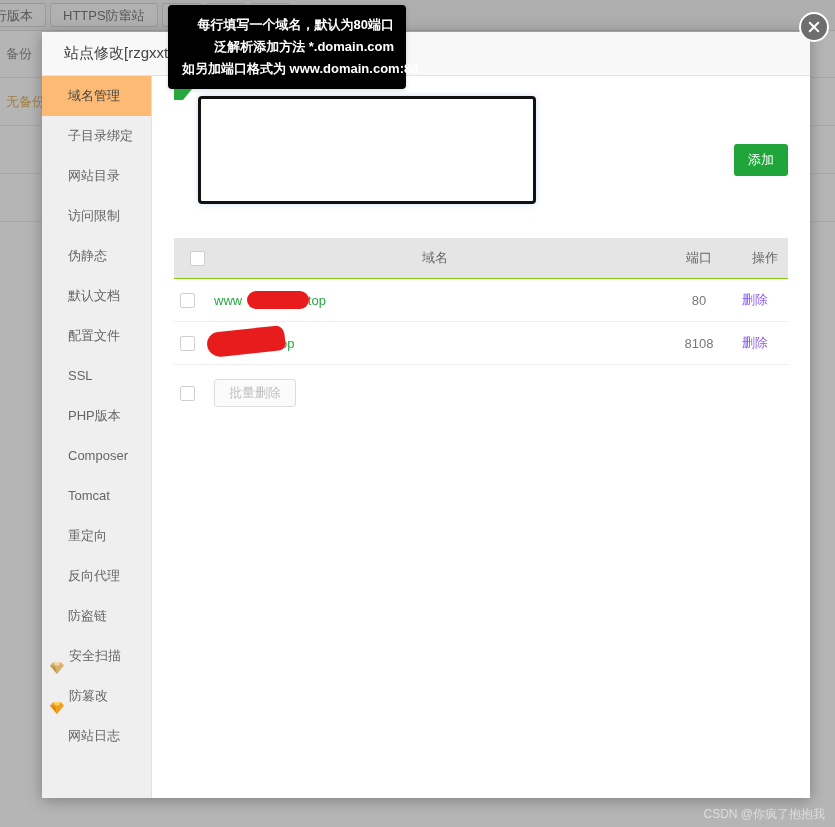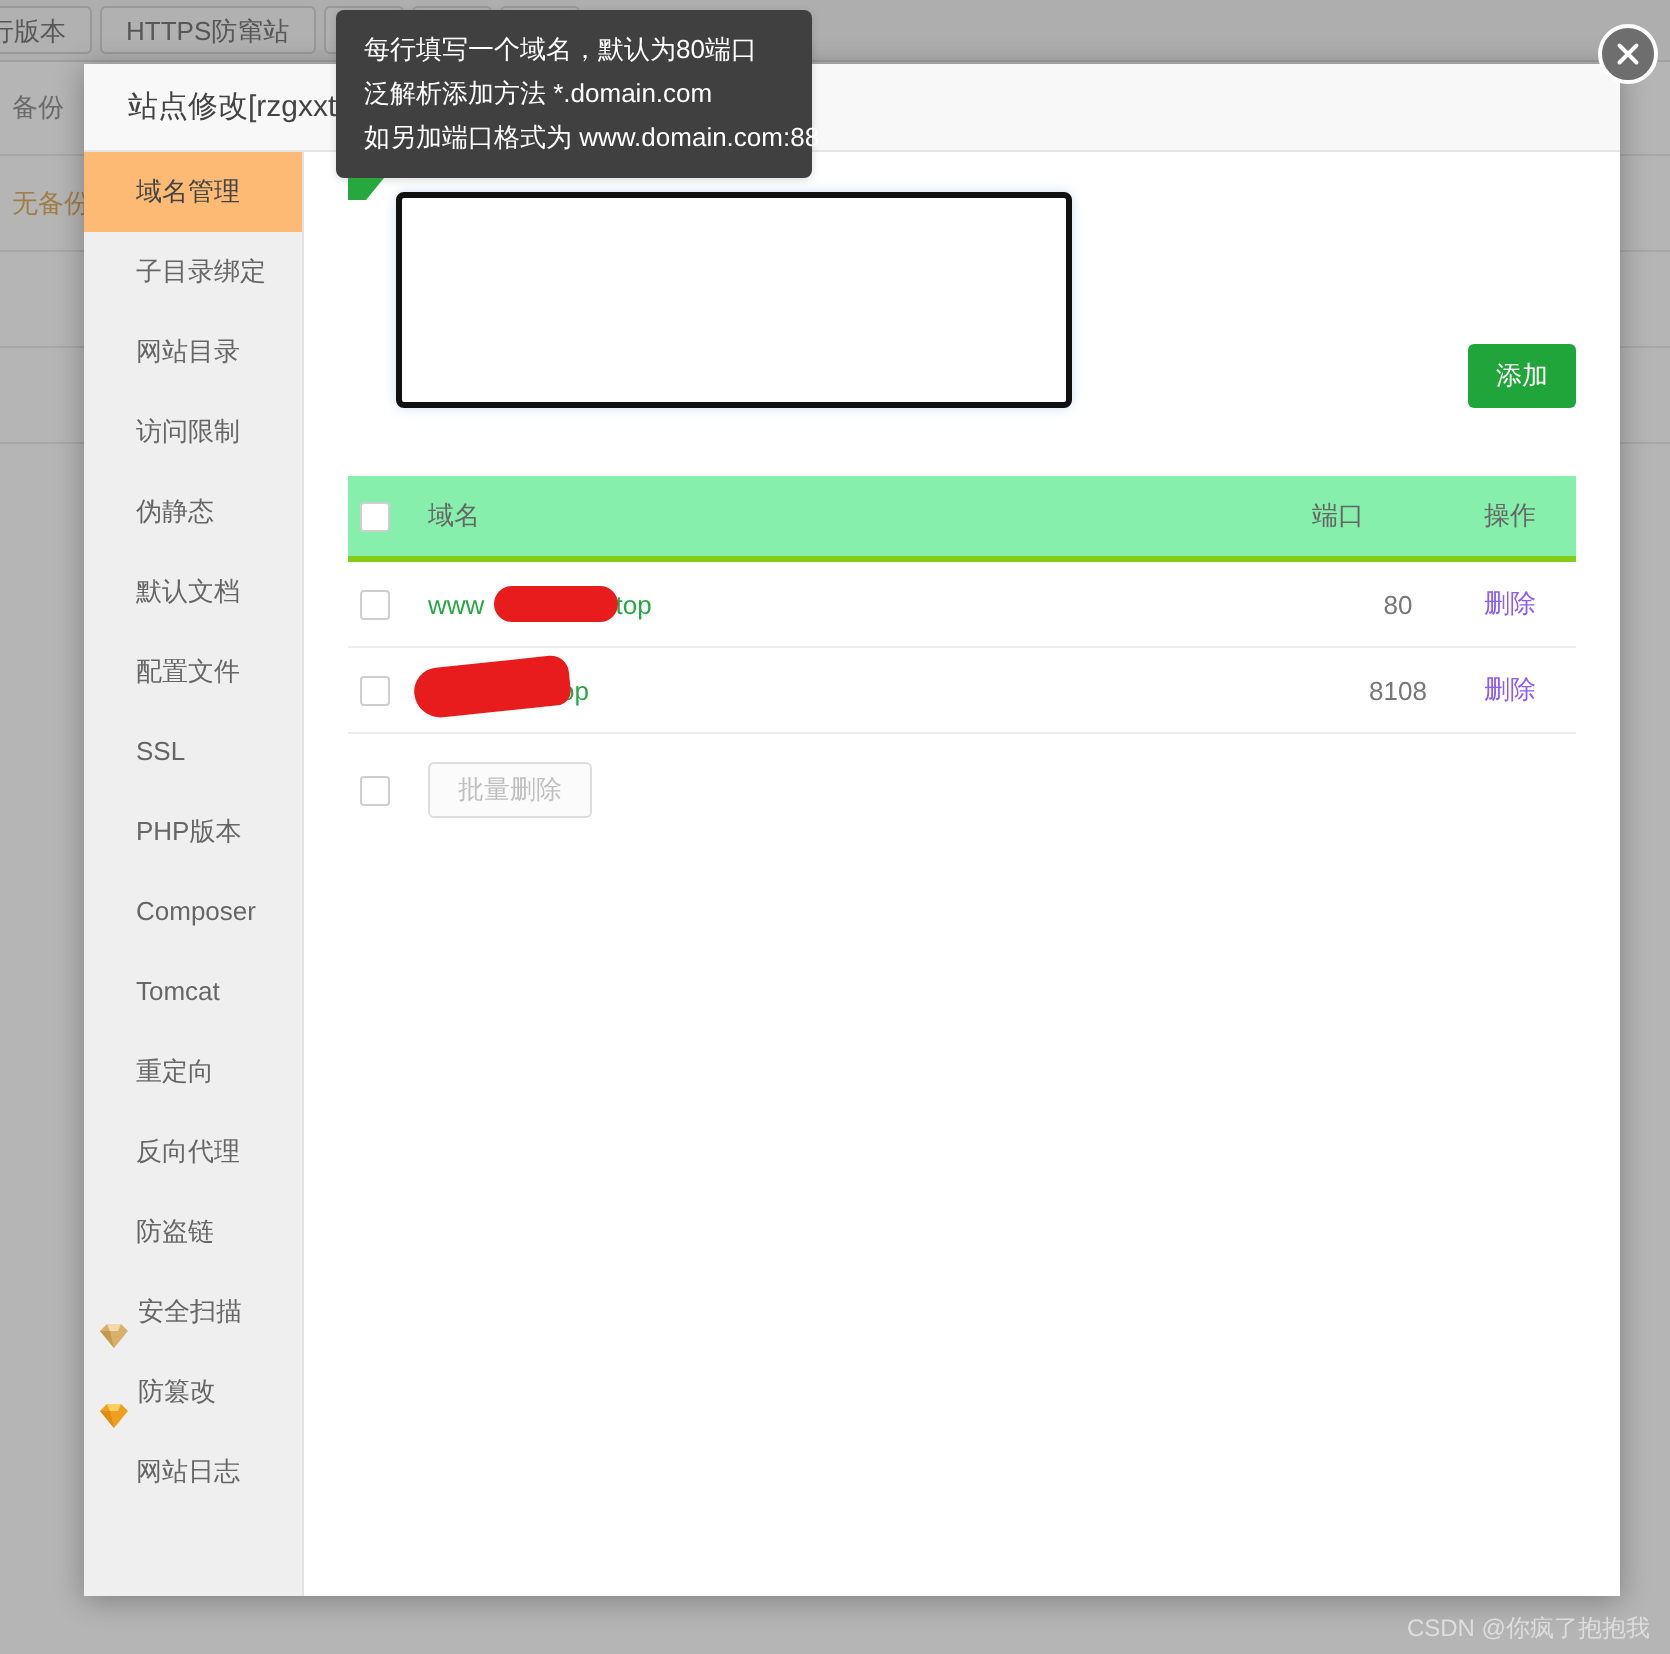--- a/index.html
+++ b/index.html
@@ -133,21 +133,21 @@
   #modal-main {
     flex: 1;
     background: #ffffff;
     position: relative;
     padding: 20px 22px 0 22px;
     box-sizing: border-box;
   }
 
   #input-row {
     display: flex;
-    align-items: flex-end;
+    align-items: center;
     justify-content: space-between;
     margin-left: 24px;
   }
   #domain-textarea {
     width: 338px;
     height: 108px;
     border: 3px solid #111111;
     border-radius: 4px;
     box-sizing: border-box;
     resize: none;
@@ -176,24 +176,24 @@
   
   #domain-table {
     margin-top: 34px;
     width: 100%;
     border-collapse: collapse;
     font-size: 13px;
   }
   #domain-table th {
     font-weight: normal;
     color: #666666;
-    text-align: left;
+    text-align: center;
     padding: 11px 0;
-    border-bottom: 3px solid #84cc16;
-    background: #86efac;
+    border-bottom: 1px solid #84cc16;
+    background: #e5e5e5;
   }
   #domain-table td {
     padding: 12px 0;
     border-bottom: 1px solid #ececec;
     color: #777777;
   }
   .col-check { width: 34px; padding-left: 6px !important; }
   .col-port  { width: 86px; text-align: center; }
   .col-op    { width: 46px; text-align: left; }
   .cb {
@@ -239,30 +239,31 @@
     font-size: 13px;
     font-family: "Liberation Sans", "DejaVu Sans", sans-serif;
     cursor: default;
   }
 
   
   #tooltip {
     position: absolute;
     left: 168px; top: 5px;
     width: 238px;
-    background: #404040;
+    background: #000000;
     color: #ffffff;
     border-radius: 4px;
     padding: 9px 12px 9px 14px;
     box-sizing: border-box;
     font-size: 13px;
-    font-weight: normal;
+    font-weight: bold;
     line-height: 22px;
     z-index: 40;
     box-shadow: 0 1px 4px rgba(0,0,0,0.15);
+    text-align: right;
   }
   #tooltip .tip-line { white-space: nowrap; }
   #tooltip-arrow {
     position: absolute;
     left: 6px; bottom: -11px;
     width: 0; height: 0;
     border-left: 9px solid #27a83f;
     border-right: 9px solid transparent;
     border-top: 11px solid #27a83f;
     border-bottom: 0;

